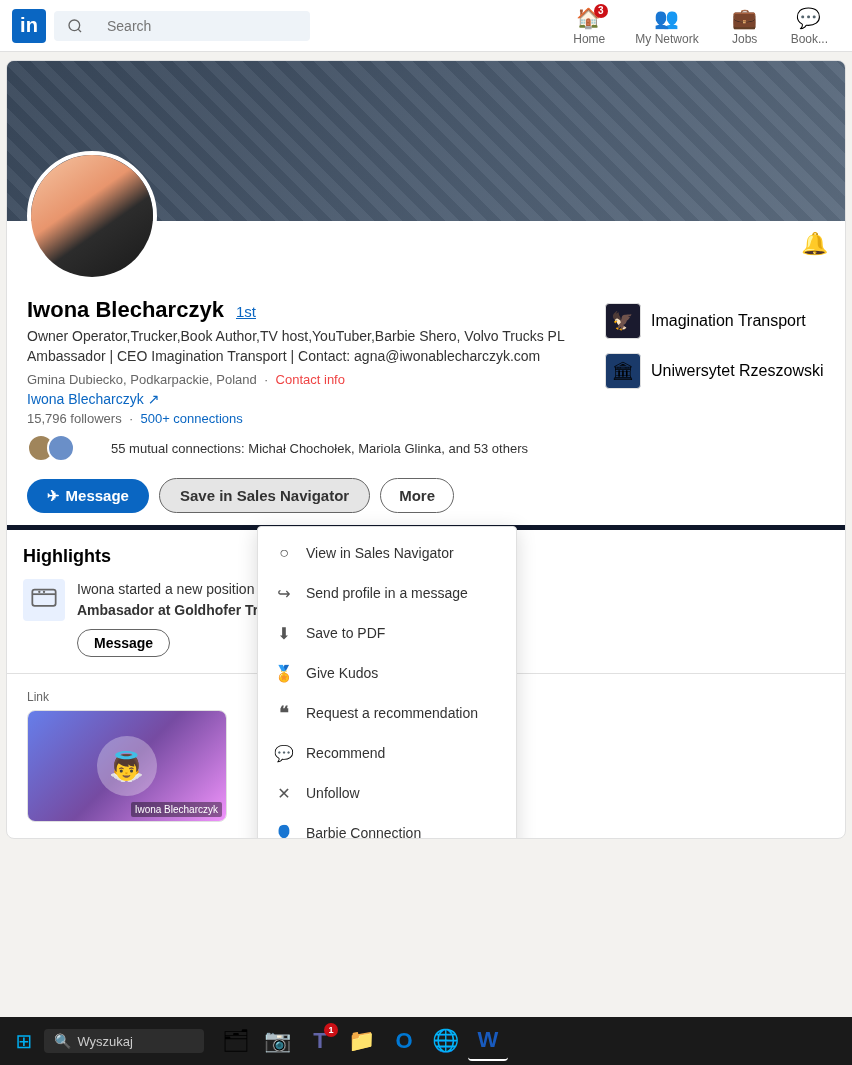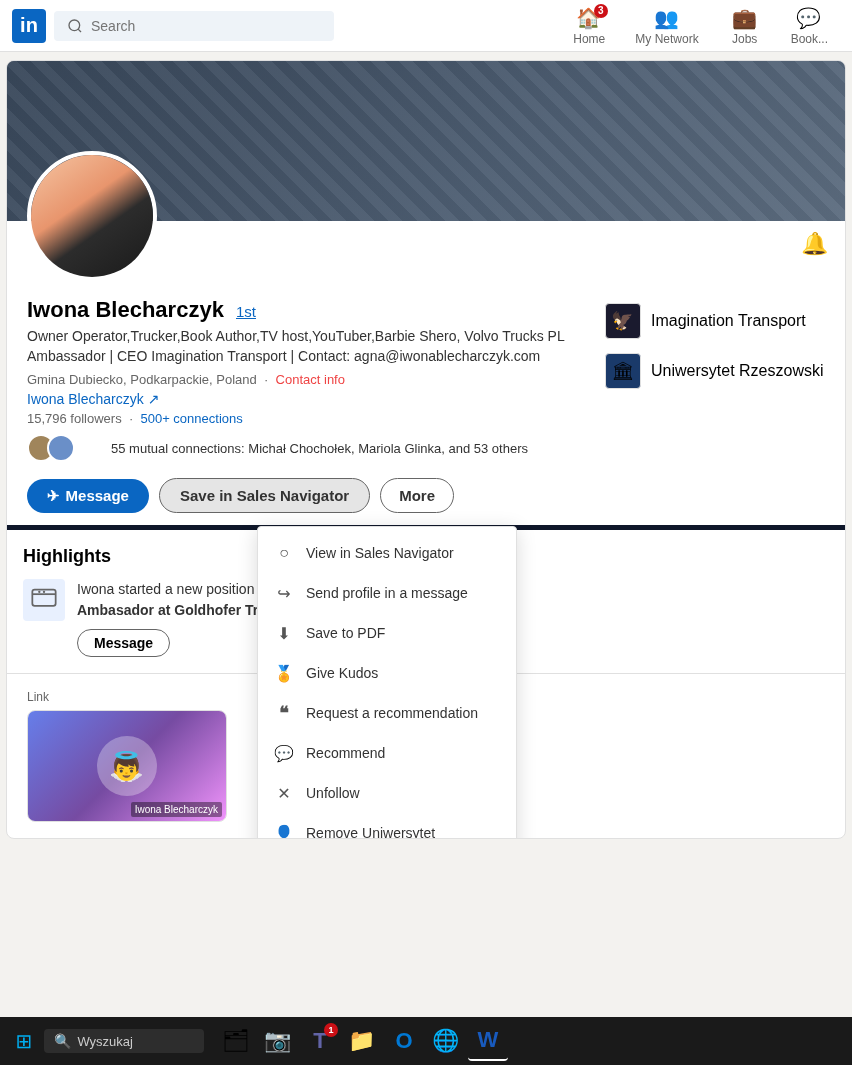--- a/index.html
+++ b/index.html
@@ -24,22 +24,22 @@
       display: flex; align-items: center; justify-content: center;
       color: #fff; font-weight: 900; font-size: 20px;
       flex-shrink: 0;
       margin-right: 8px;
     }
     .search-bar {
       display: flex; align-items: flex-start;
       background: #eef3f8;
       border-radius: 4px;
       padding: 6px 12px;
-      width: 280px;
-      gap: 8px;
+      width: 256px;
+      gap: 24px;
       border: 1px solid transparent;
     }
     .search-bar input {
       border: none; background: transparent; outline: none;
       font-size: 14px; color: #333; width: 100%;
     }
     .search-icon-svg { color: #666; flex-shrink: 0; }
     .nav-spacer { flex: 1; }
     .nav-items { display: flex; align-items: center; gap: 4px; }
     .nav-item {
@@ -548,21 +548,21 @@
         <div class="dropdown-item">
           <span class="dropdown-item-icon">💬</span>
           <span>Recommend</span>
         </div>
         <div class="dropdown-item">
           <span class="dropdown-item-icon">✕</span>
           <span>Unfollow</span>
         </div>
         <div class="dropdown-item">
           <span class="dropdown-item-icon">👤</span>
-          <span>Remove Uniwersytet</span>
+          <span>Barbie Connection</span>
         </div>
         <div class="dropdown-item report-item">
           <span class="dropdown-item-icon">🚩</span>
           <span>Report / Block</span>
         </div>
 
       </div>
     </div>
   </div>
 

